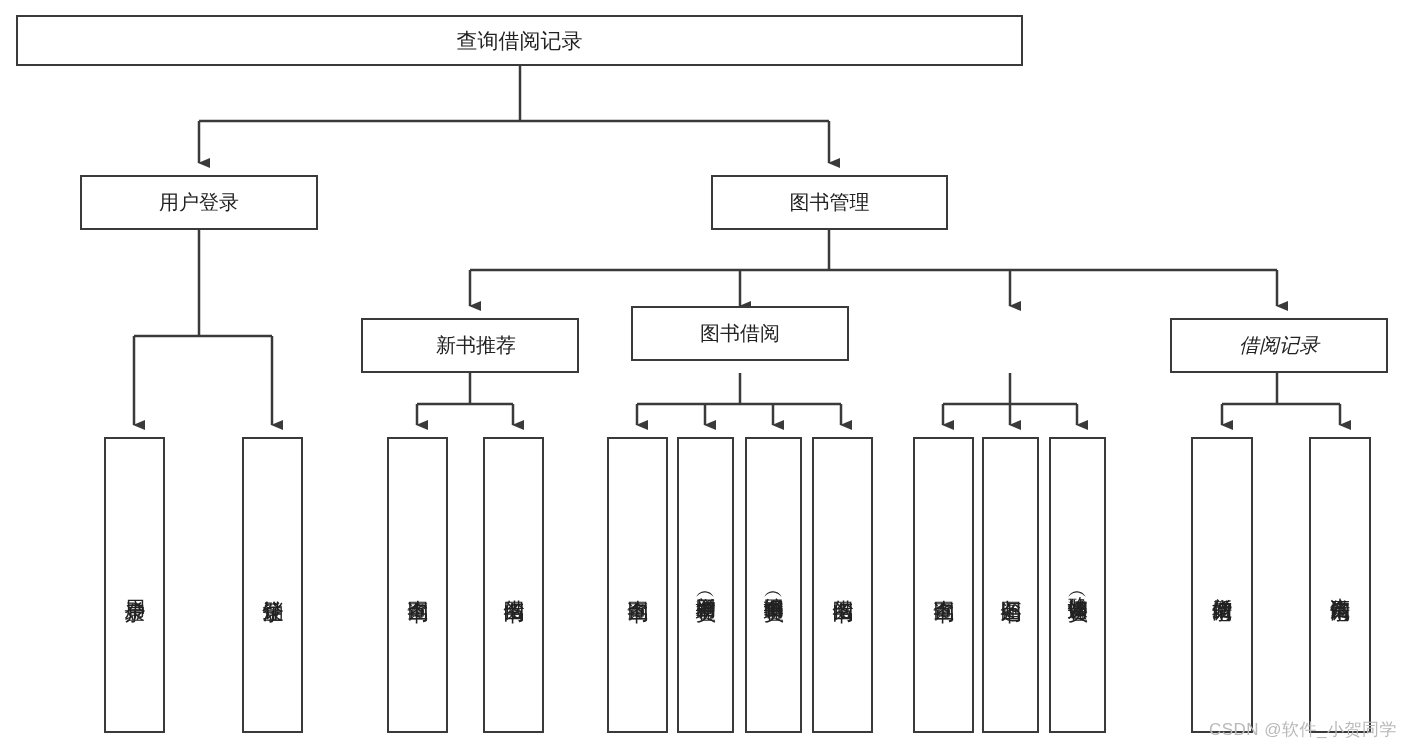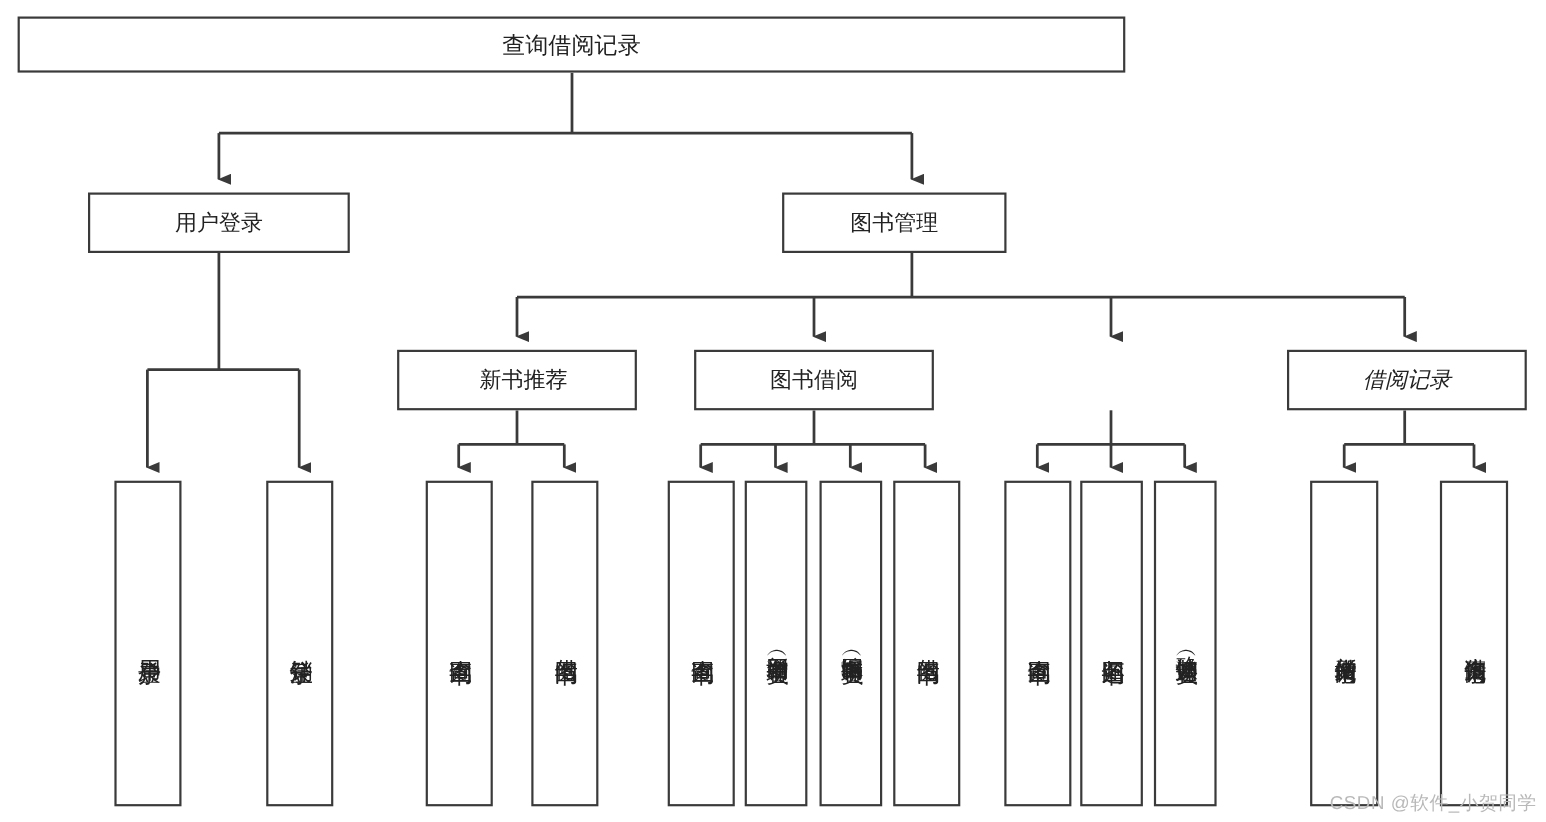--- a/index.html
+++ b/index.html
@@ -112,28 +112,28 @@
     </g>
   </svg>
 
   <div class="node root" style="left:16px;top:15px;width:1007px;height:51px;">
     <span>查询借阅记录</span>
   </div>
 
   <div class="node lvl2" style="left:80px;top:175px;width:238px;height:55px;">
     <span>用户登录</span>
   </div>
-  <div class="node lvl2" style="left:711px;top:175px;width:204px;height:55px;">
+  <div class="node lvl2" style="left:711px;top:175px;width:237px;height:55px;">
     <span>图书管理</span>
   </div>
 
   <div class="node lvl3" style="left:361px;top:318px;width:218px;height:55px;padding-left:12px;">
     <span>新书推荐</span>
   </div>
-  <div class="node lvl3" style="left:631px;top:318px;width:218px;height:55px;align-items:center;">
+  <div class="node lvl3" style="left:631px;top:306px;width:218px;height:55px;align-items:center;">
     <span>图书借阅</span>
   </div>
   <div class="node lvl3" style="left:1170px;top:318px;width:218px;height:55px;font-style:italic;">
     <span>借阅记录</span>
   </div>
 
   <div class="leaf" style="left:104px;top:437px;width:61px;height:296px;">
     <span class="vtext">用户登录</span>
   </div>
   <div class="leaf" style="left:242px;top:437px;width:61px;height:296px;">

